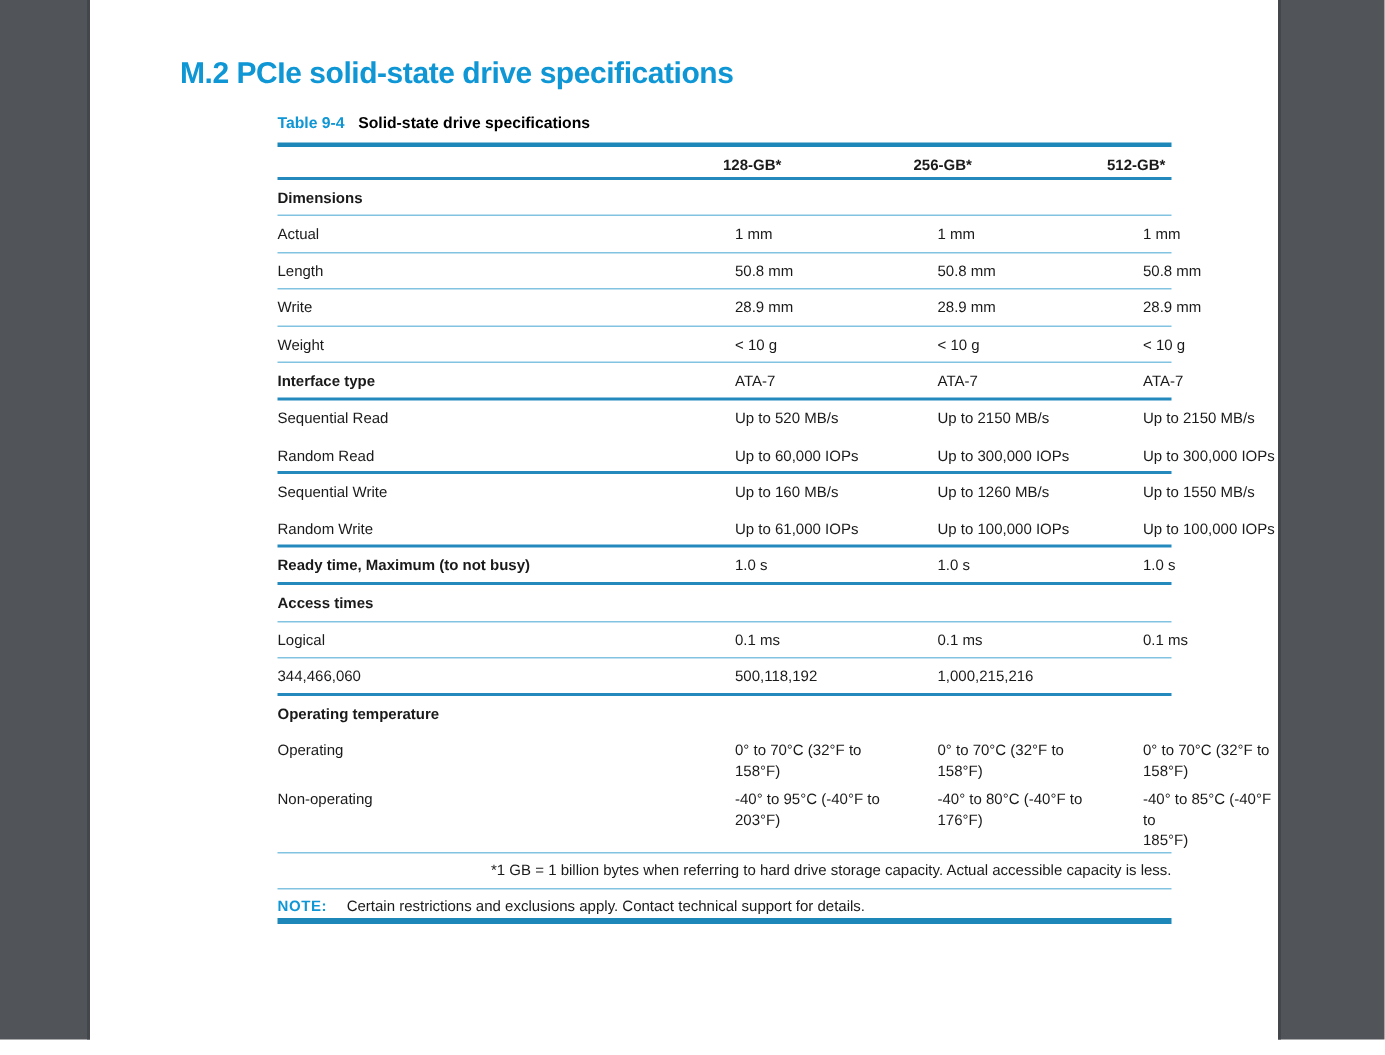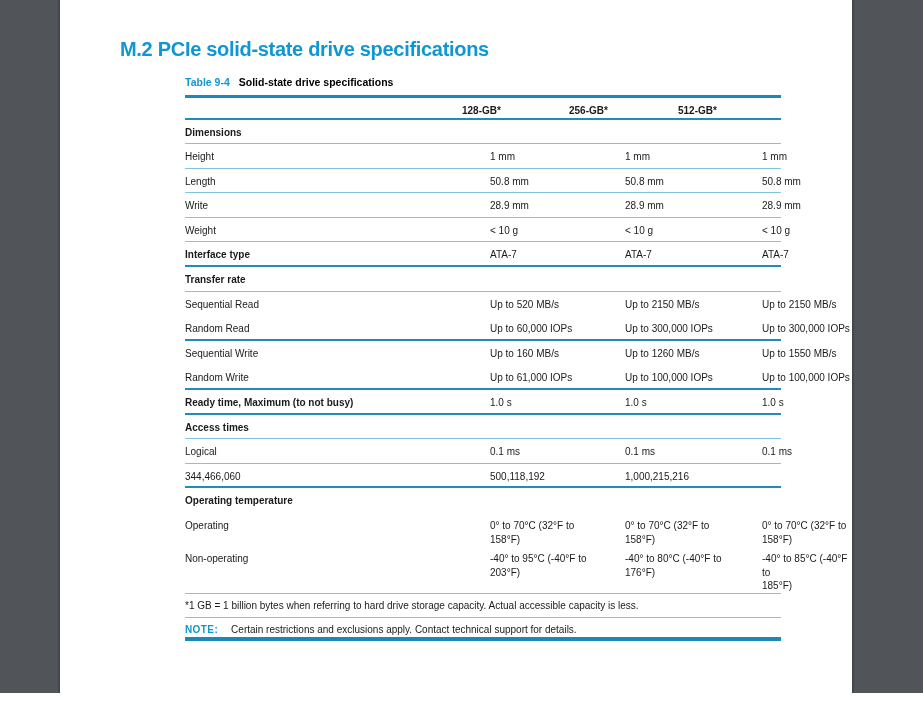--- a/index.html
+++ b/index.html
@@ -36,32 +36,34 @@
   .caption .cap-text{color:#000;font-weight:700;}
   .spec-table{margin-left:125px;width:596px;font-size:10px;}
   .t-head,.row{
     display:grid;grid-template-columns:277px 107px 109px 103px;
     align-items:start;
   }
   .t-head{
     border-top:3px solid var(--heavy-line);
     border-bottom:2px solid var(--medium-line);
     min-height:24px;
+    gap:20px;
   }
   .t-head .cell{font-weight:700;}
   .row{min-height:24.6px;gap:28px;}
   .cell{padding-top:6px;padding-right:8px;line-height:13.5px;}
   .cell.val{white-space:pre-line;}
   .row.bold .cell.label{font-weight:700;}
   .row.div-light{border-bottom:1px solid var(--light-line);}
   .row.div-medium{border-bottom:2px solid var(--medium-line);}
   .row.div-none{border-bottom:none;}
   .foot-row{
     min-height:24px;padding-top:6.5px;line-height:12.5px;
     border-bottom:1px solid var(--light-line);
+    text-align:right;
   }
   .note-row{
     min-height:23px;padding-top:6px;line-height:12.5px;
     border-bottom:4px solid var(--heavy-line);
   }
   .note-label{color:var(--accent-blue);font-weight:700;letter-spacing:0.4px;margin-right:13px;}
 </style>
 </head>
 <body>
 
@@ -84,21 +86,21 @@
           <div class="cell val">512-GB*</div>
         </div>
       <div id="tbody">
           <div class="row div-light bold">
             <div class="cell label">Dimensions</div>
             <div class="cell val"></div>
             <div class="cell val"></div>
             <div class="cell val"></div>
           </div>
           <div class="row div-light">
-            <div class="cell label">Height</div>
+            <div class="cell label">Actual</div>
             <div class="cell val">1 mm</div>
             <div class="cell val">1 mm</div>
             <div class="cell val">1 mm</div>
           </div>
           <div class="row div-light">
             <div class="cell label">Length</div>
             <div class="cell val">50.8 mm</div>
             <div class="cell val">50.8 mm</div>
             <div class="cell val">50.8 mm</div>
           </div>
@@ -112,26 +114,20 @@
             <div class="cell label">Weight</div>
             <div class="cell val">&lt; 10 g</div>
             <div class="cell val">&lt; 10 g</div>
             <div class="cell val">&lt; 10 g</div>
           </div>
           <div class="row div-medium bold">
             <div class="cell label">Interface type</div>
             <div class="cell val">ATA-7</div>
             <div class="cell val">ATA-7</div>
             <div class="cell val">ATA-7</div>
-          </div>
-          <div class="row div-light bold">
-            <div class="cell label">Transfer rate</div>
-            <div class="cell val"></div>
-            <div class="cell val"></div>
-            <div class="cell val"></div>
           </div>
           <div class="row div-none">
             <div class="cell label">Sequential Read</div>
             <div class="cell val">Up to 520 MB/s</div>
             <div class="cell val">Up to 2150 MB/s</div>
             <div class="cell val">Up to 2150 MB/s</div>
           </div>
           <div class="row div-medium">
             <div class="cell label">Random Read</div>
             <div class="cell val">Up to 60,000 IOPs</div>

